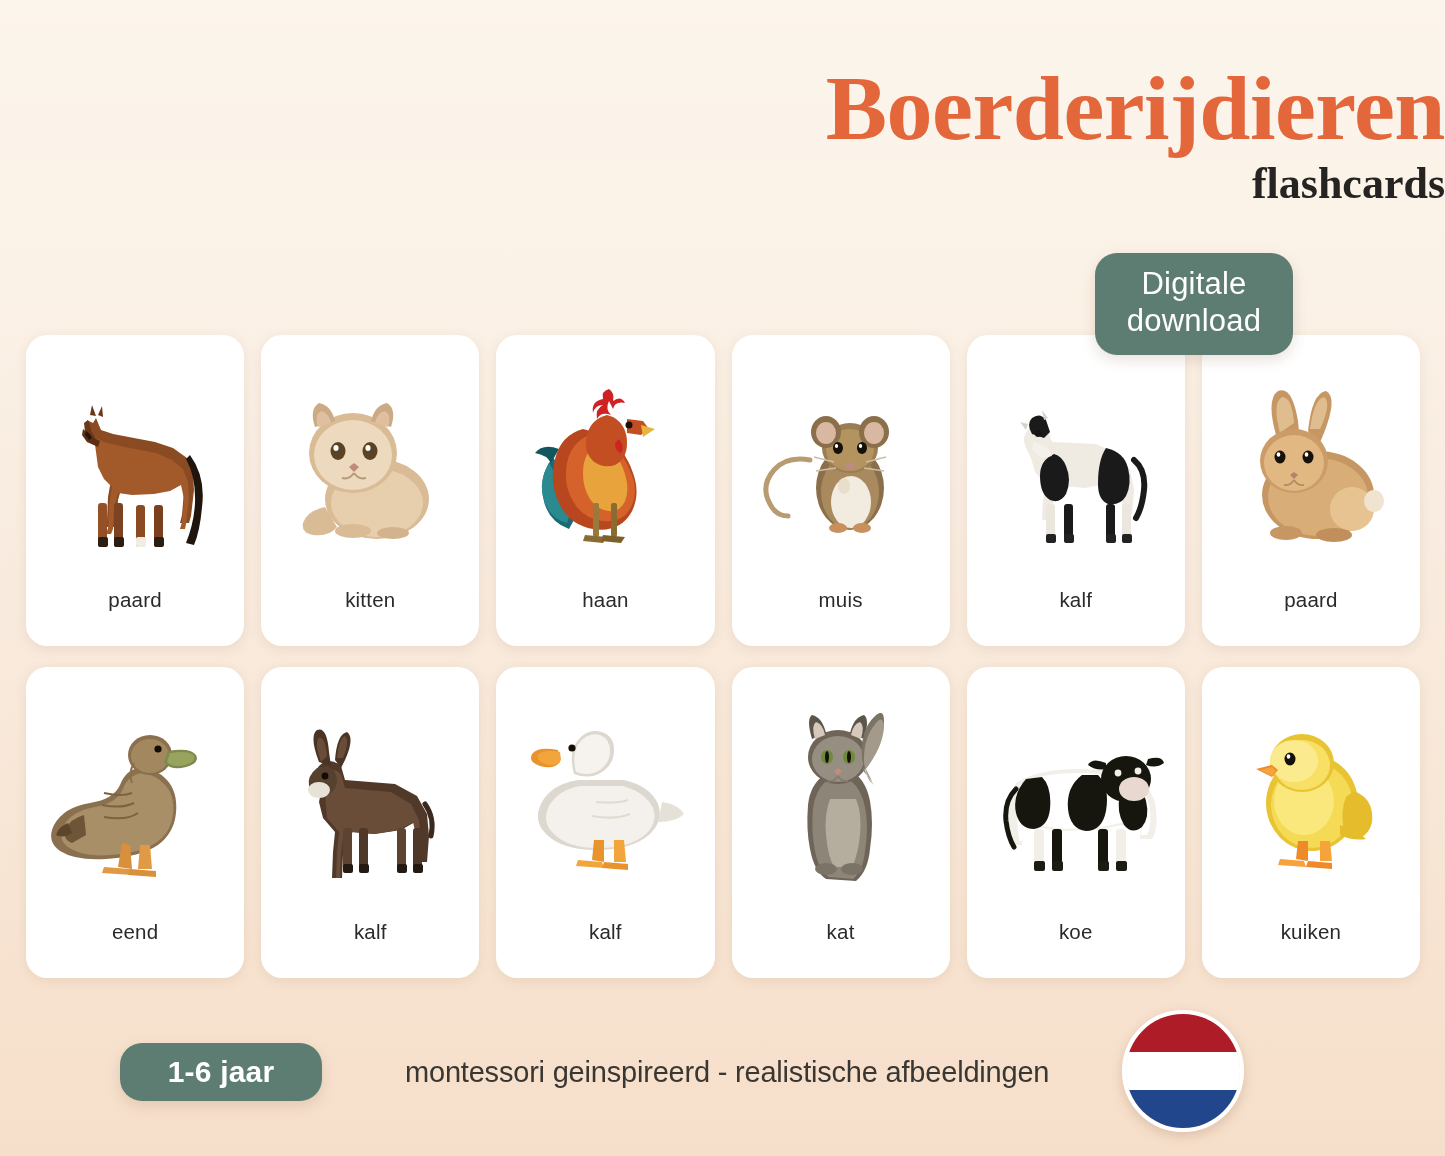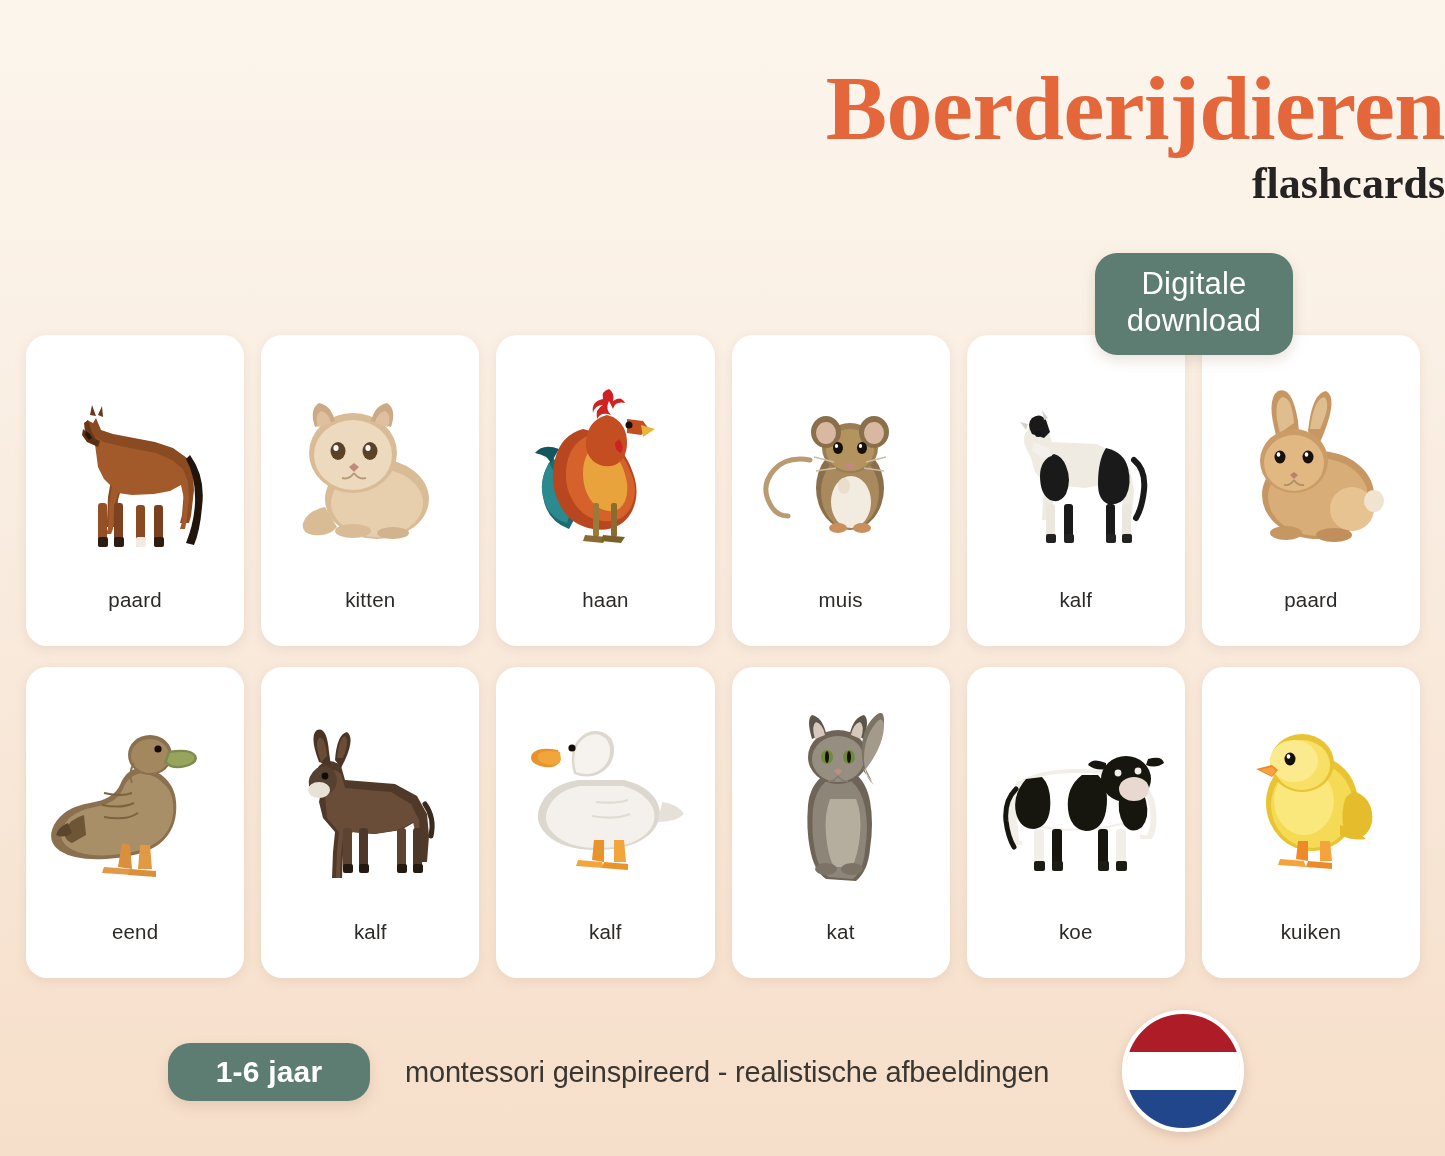--- a/index.html
+++ b/index.html
@@ -111,21 +111,20 @@
     border-radius: 22px;
     background: #5e7d72;
     color: #ffffff;
     display: flex;
     align-items: center;
     justify-content: center;
     font-size: 30px;
     font-weight: 700;
     letter-spacing: 0.2px;
     box-shadow: 0 5px 14px rgba(150, 110, 85, 0.20);
-    margin-left: 48px;
   }
   #footer-tagline {
     position: absolute;
     left: 363px;
     top: 1054px;
     width: 740px;
     font-size: 29px;
     font-weight: 300;
     color: #3a3632;
     letter-spacing: -0.2px;

